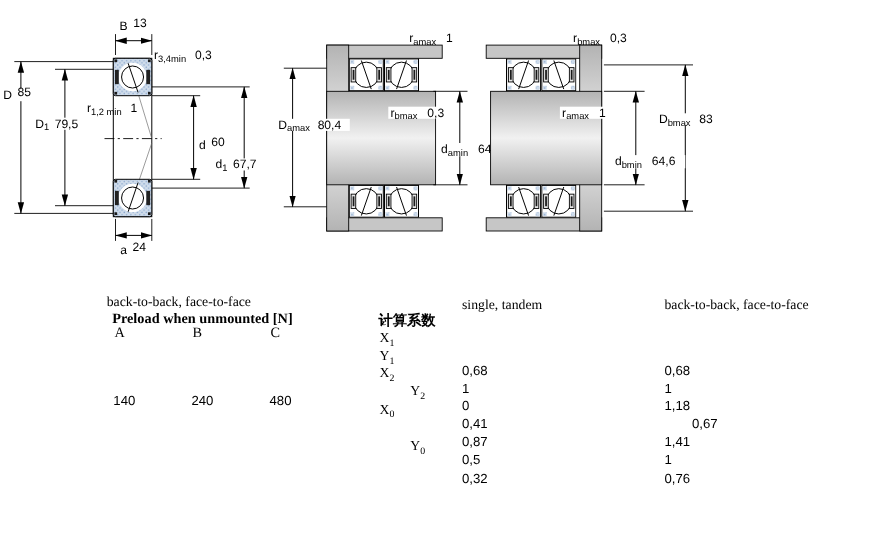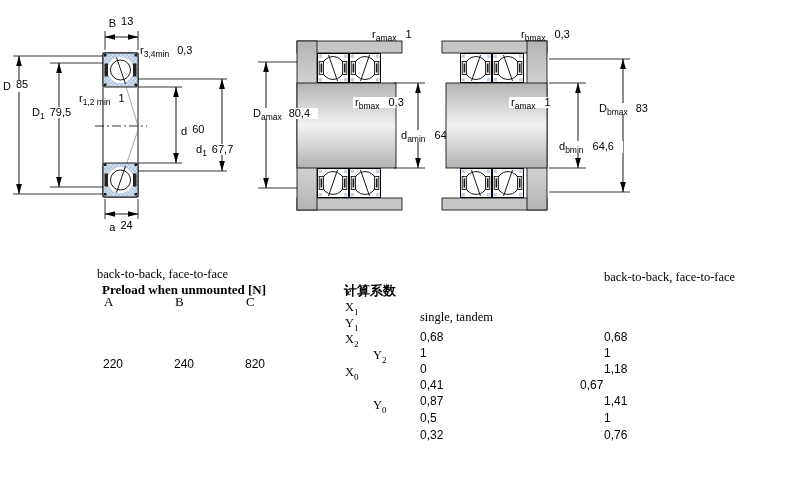--- a/index.html
+++ b/index.html
@@ -187,45 +187,45 @@
     <text x="599" y="112"><tspan>D</tspan><tspan class="sub" dy="2.5">bmax</tspan><tspan dy="-2.5" dx="8">83</tspan></text>
   </g>
 </svg>
 
 <div>
   <div class="t serif bold f13" style="left:102px;top:250px;">Preload when unmounted [N]</div>
   <div class="t serif f125" style="left:97px;top:267px;">back-to-back, face-to-face</div>
   <span class="t serif f13" style="left:104px;top:294px;">A</span>
   <span class="t serif f13" style="left:175px;top:294px;">B</span>
   <span class="t serif f13" style="left:246px;top:294px;">C</span>
-  <span class="t sans f12" style="left:103px;top:311px;">220</span>
+  <span class="t sans f12" style="left:103px;top:311px;">140</span>
   <span class="t sans f12" style="left:174px;top:311px;">240</span>
-  <span class="t sans f12" style="left:245px;top:311px;">820</span>
+  <span class="t sans f12" style="left:245px;top:311px;">480</span>
 </div>
 
 <div>
   <div class="t serif bold f13" style="left:344px;top:250px;">计算系数</div>
-  <div class="t serif f125" style="left:420px;top:270px;margin-top:40px;">single, tandem</div>
+  <div class="t serif f125" style="left:420px;top:270px;">single, tandem</div>
   <div class="t serif f125" style="left:604px;top:270px;">back-to-back, face-to-face</div>
 
   <div class="t serif f125" style="left:346px;top:284px;"><span>e</span><sub></sub></div>
   <span class="t sans f12" style="left:420px;top:284px;">0,68</span>
   <span class="t sans f12" style="left:604px;top:284px;">0,68</span>
 
   <div class="t serif f125" style="left:345px;top:300px;"><span>X</span><sub>1</sub></div>
   <span class="t sans f12" style="left:420px;top:300px;">1</span>
   <span class="t sans f12" style="left:604px;top:300px;">1</span>
 
   <div class="t serif f125" style="left:345px;top:316px;"><span>Y</span><sub>1</sub></div>
   <span class="t sans f12" style="left:420px;top:316px;">0</span>
   <span class="t sans f12" style="left:604px;top:316px;">1,18</span>
 
   <div class="t serif f125" style="left:345px;top:332px;"><span>X</span><sub>2</sub></div>
   <span class="t sans f12" style="left:420px;top:332px;">0,41</span>
-  <span class="t sans f12" style="left:580px;top:332px;">0,67</span>
+  <span class="t sans f12" style="left:629px;top:332px;">0,67</span>
 
   <div class="t serif f125" style="left:345px;top:348px;margin-left:28px;"><span>Y</span><sub>2</sub></div>
   <span class="t sans f12" style="left:420px;top:348px;">0,87</span>
   <span class="t sans f12" style="left:604px;top:348px;">1,41</span>
 
   <div class="t serif f125" style="left:345px;top:365px;"><span>X</span><sub>0</sub></div>
   <span class="t sans f12" style="left:420px;top:365px;">0,5</span>
   <span class="t sans f12" style="left:604px;top:365px;">1</span>
 
   <div class="t serif f125" style="left:345px;top:398px;margin-left:28px;"><span>Y</span><sub>0</sub></div>

